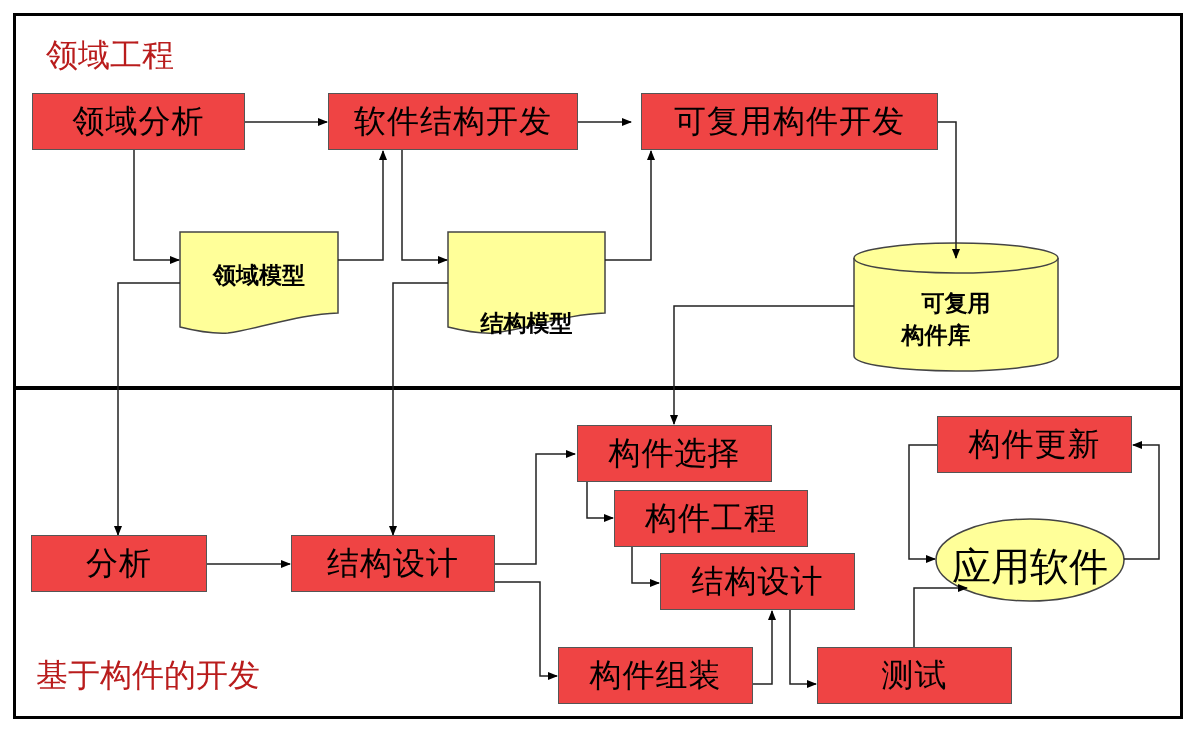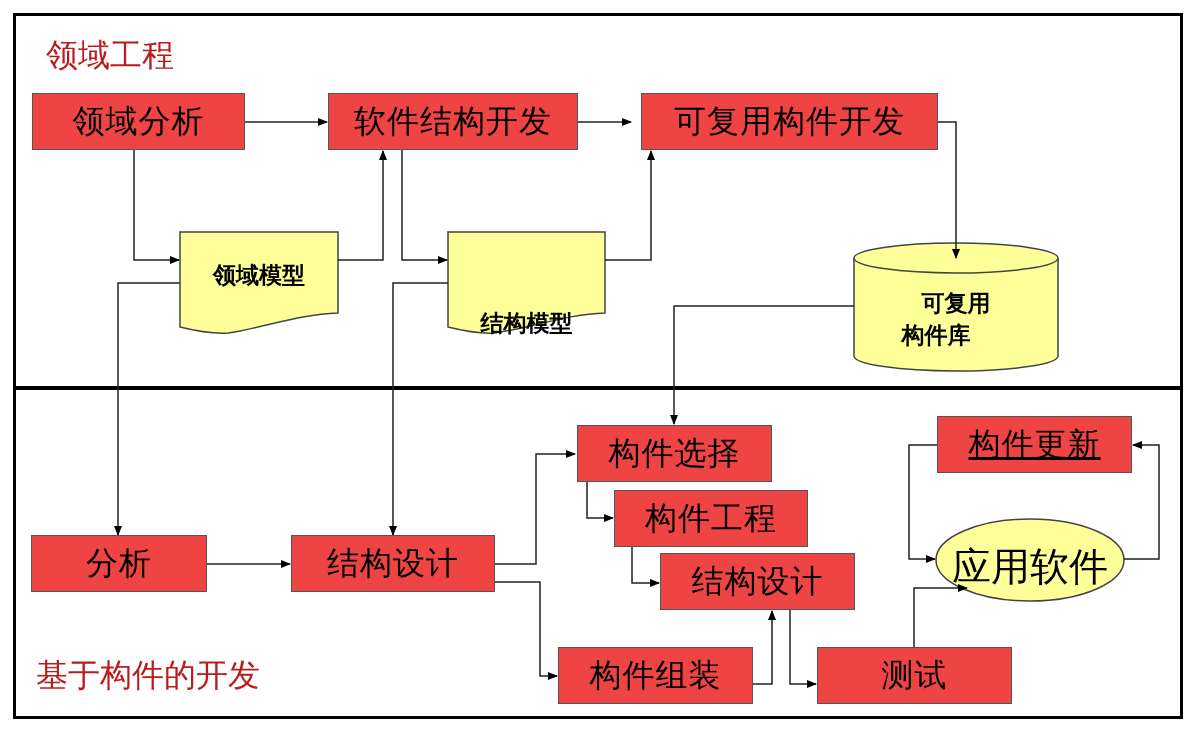--- a/index.html
+++ b/index.html
@@ -116,16 +116,16 @@
   </div>
 <div class="box" style="left:660px;top:553px;width:195px;height:57px;">
     <span>结构设计</span>
   </div>
 <div class="box" style="left:558px;top:647px;width:195px;height:57px;">
     <span>构件组装</span>
   </div>
 <div class="box" style="left:817px;top:647px;width:195px;height:57px;align-items:center;">
     <span>测试</span>
   </div>
-<div class="box" style="left:937px;top:416px;width:195px;height:57px;text-decoration:underline;">
+<div class="box" style="left:937px;top:416px;width:195px;height:57px;">
     <span>构件更新</span>
   </div>
 <div class="ellipse-label" style="left:936px;top:540px;width:188px;text-align:center;">应用软件</div>
 
 </body></html>

